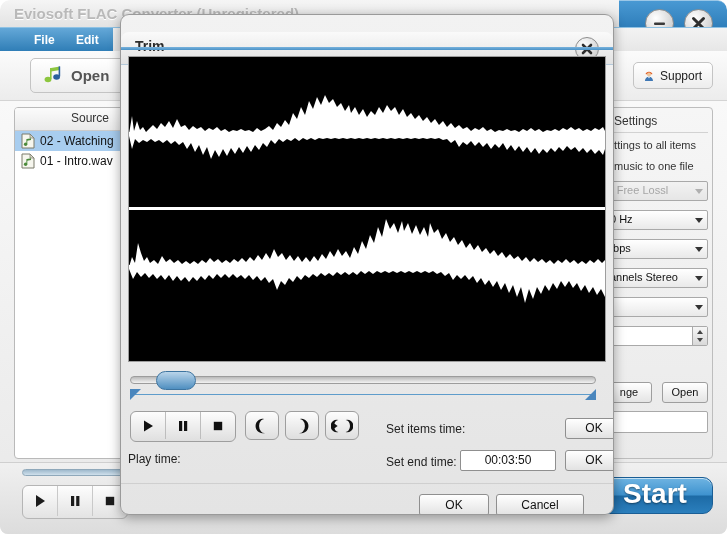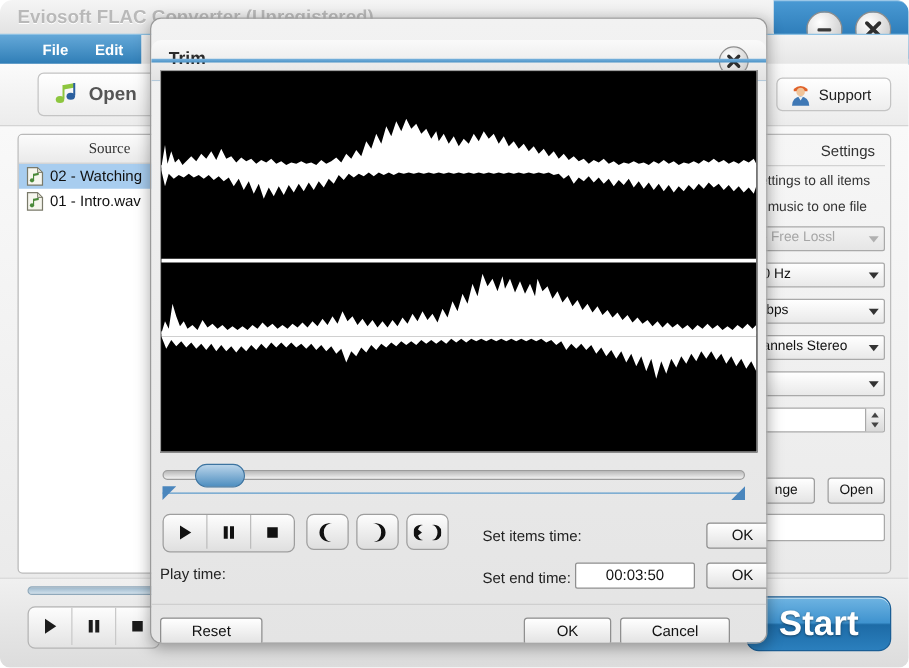--- a/index.html
+++ b/index.html
@@ -73,53 +73,53 @@
   }
   .tb-btn{
     position:absolute;top:7px;height:35px;
     background:linear-gradient(#ffffff,#ededed);
     border:1px solid #c4c4c4;border-radius:5px;
     box-sizing:border-box;cursor:pointer;
     display:flex;align-items:center;gap:6px;padding:0 10px;
   }
   .tb-btn .lbl{font-size:15px;font-weight:bold;color:#555;}
   #open-btn{left:30px;width:110px;}
-  #support-btn{right:14px;width:92px;height:27px;top:11px;}
+  #support-btn{right:14px;width:80px;height:27px;top:11px;}
   #support-btn .lbl{font-size:12px;font-weight:normal;color:#222;}
 
   
   .listpanel{
     position:absolute;left:14px;top:107px;width:580px;height:352px;
     background:#ffffff;border:1px solid #b9b9b9;border-radius:4px;
     box-sizing:border-box;overflow:hidden;
   }
   .list-header{
     height:22px;background:linear-gradient(#fbfbfb,#eaeaea);
     border-bottom:1px solid #cbcbcb;position:relative;
   }
   .list-header .col{
     position:absolute;top:3px;font-size:12px;color:#333;
   }
-  .list-header .col.source{left:56px;font-family:Liberation Serif, serif;}
+  .list-header .col.source{left:56px;}
   .list-row{
     height:20px;display:flex;align-items:center;gap:5px;padding-left:6px;
     font-size:12px;color:#111;cursor:pointer;
   }
   .list-row.sel{background:#a8cdef;}
   .file-ico{width:14px;height:16px;flex:0 0 14px;}
 
   
   .settings{
     position:absolute;left:601px;top:107px;width:112px;height:352px;
     background:linear-gradient(#f6f6f6,#eaeaea);
     border:1px solid #bdbdbd;border-radius:4px;box-sizing:border-box;
     padding:4px 4px 0 4px;overflow:hidden;
   }
   .settings .s-title{
-    text-align:right;font-size:12px;color:#333;padding:2px 8px 4px;
+    text-align:left;font-size:12px;color:#333;padding:2px 8px 4px;
     border-bottom:1px solid #d2d2d2;margin-bottom:6px;
   }
   .chk-row{font-size:11px;color:#333;white-space:nowrap;margin:0 0 9px 2px;}
   .combo{
     height:20px;margin-bottom:9px;background:linear-gradient(#ffffff,#e9e9e9);
     border:1px solid #a9a9a9;border-radius:2px;box-sizing:border-box;
     position:relative;font-size:11px;color:#111;
     padding:2px 18px 0 3px;white-space:nowrap;overflow:hidden;cursor:pointer;
   }
   .combo.disabled{color:#a6a6a6;background:linear-gradient(#f2f2f2,#e6e6e6);}
@@ -167,26 +167,26 @@
     position:absolute;left:22px;top:22px;height:32px;
     display:flex;background:linear-gradient(#fdfdfd,#e3e3e3);
     border:1px solid #b5b5b5;border-radius:6px;overflow:hidden;
   }
   .transport .tb{
     width:34px;height:30px;display:flex;align-items:center;justify-content:center;
     border-right:1px solid #c9c9c9;cursor:pointer;
   }
   .transport .tb:last-child{border-right:none;}
   .start-btn{
-    position:absolute;right:14px;top:14px;width:116px;height:44px;
+    position:absolute;right:14px;top:14px;width:116px;height:37px;
     border-radius:10px;cursor:pointer;
     background:linear-gradient(#6fb4e2 0%,#3f93cf 48%,#1d6ba6 52%,#2b7fbd 100%);
     border:1px solid #1a5e95;box-sizing:border-box;
     box-shadow:inset 0 1px 0 rgba(255,255,255,.6);
-    display:flex;align-items:center;justify-content:center;
+    display:flex;justify-content:center;
   }
   .start-btn span{
     font-size:28px;font-weight:bold;color:#ffffff;
     text-shadow:0 1px 2px rgba(0,0,0,.45);
   }
 
   
   .trimdlg{
     position:absolute;left:120px;top:14px;width:494px;height:501px;
     background:linear-gradient(#f2f2f2,#e4e4e4);
@@ -580,18 +580,17 @@
     <div class="playtime-lbl">Play time:</div>
 
     <div class="t-lbl" id="set-start-label">Set items time:</div>
     <div class="t-ok" id="start-time-ok">OK</div>
 
     <div class="t-lbl" id="set-end-label">Set end time:</div>
     <div class="t-field" id="end-time-field">00:03:50</div>
     <div class="t-ok" id="end-time-ok">OK</div>
 
     <div class="dlg-sep"></div>
-    <div class="dlg-btn" id="reset-button">Reset</div>
     <div class="dlg-btn" id="dialog-ok-button">OK</div>
     <div class="dlg-btn" id="dialog-cancel-button">Cancel</div>
   </div>
 
 </div>
 
 </body></html>

